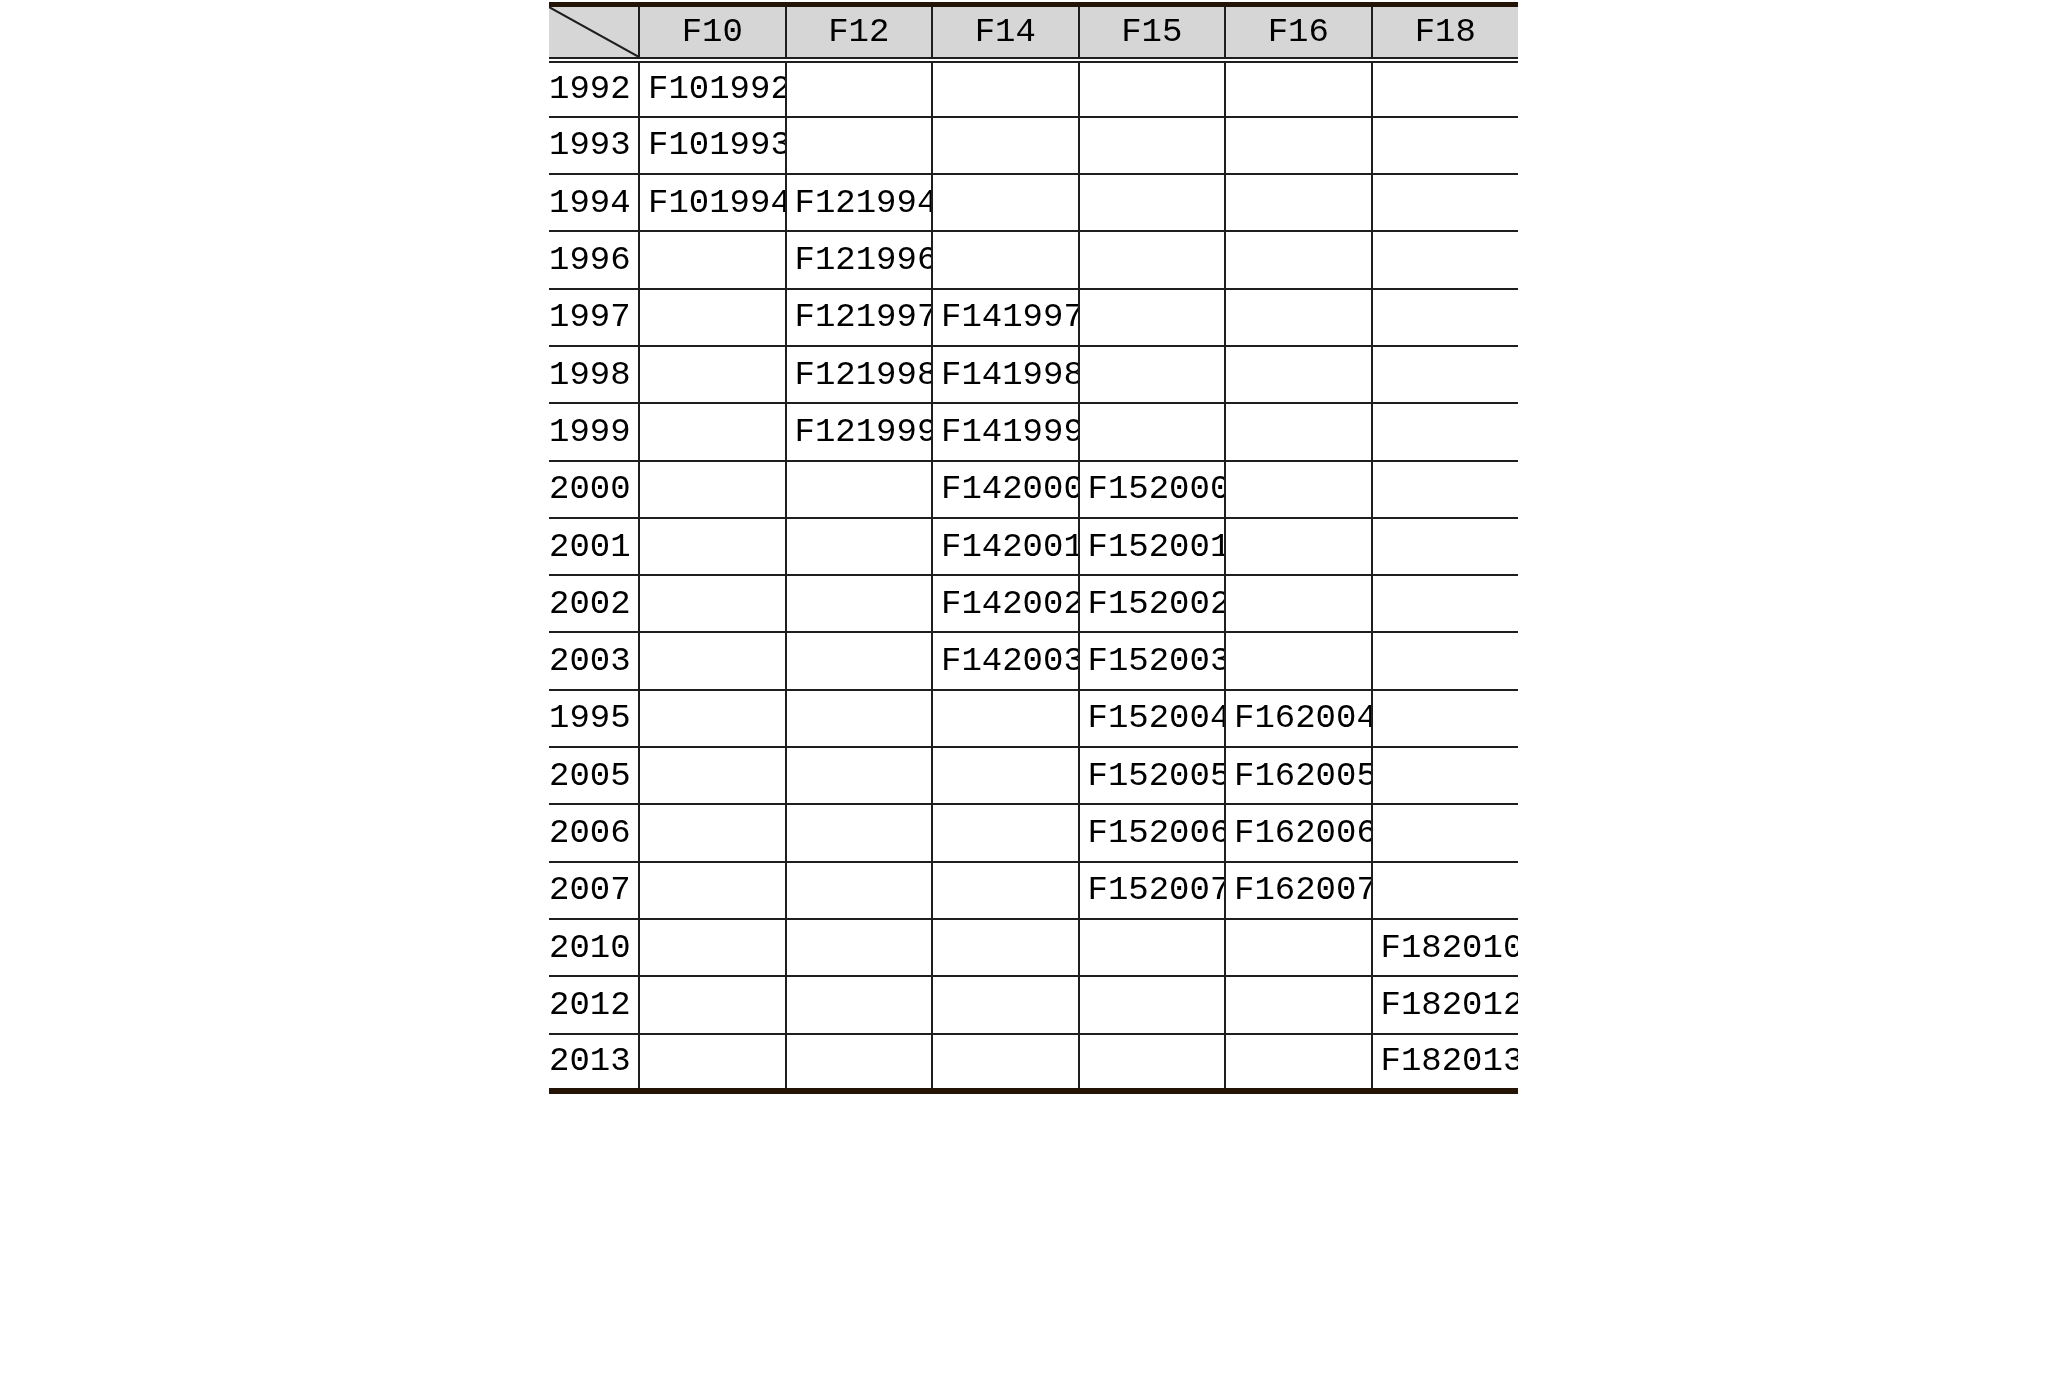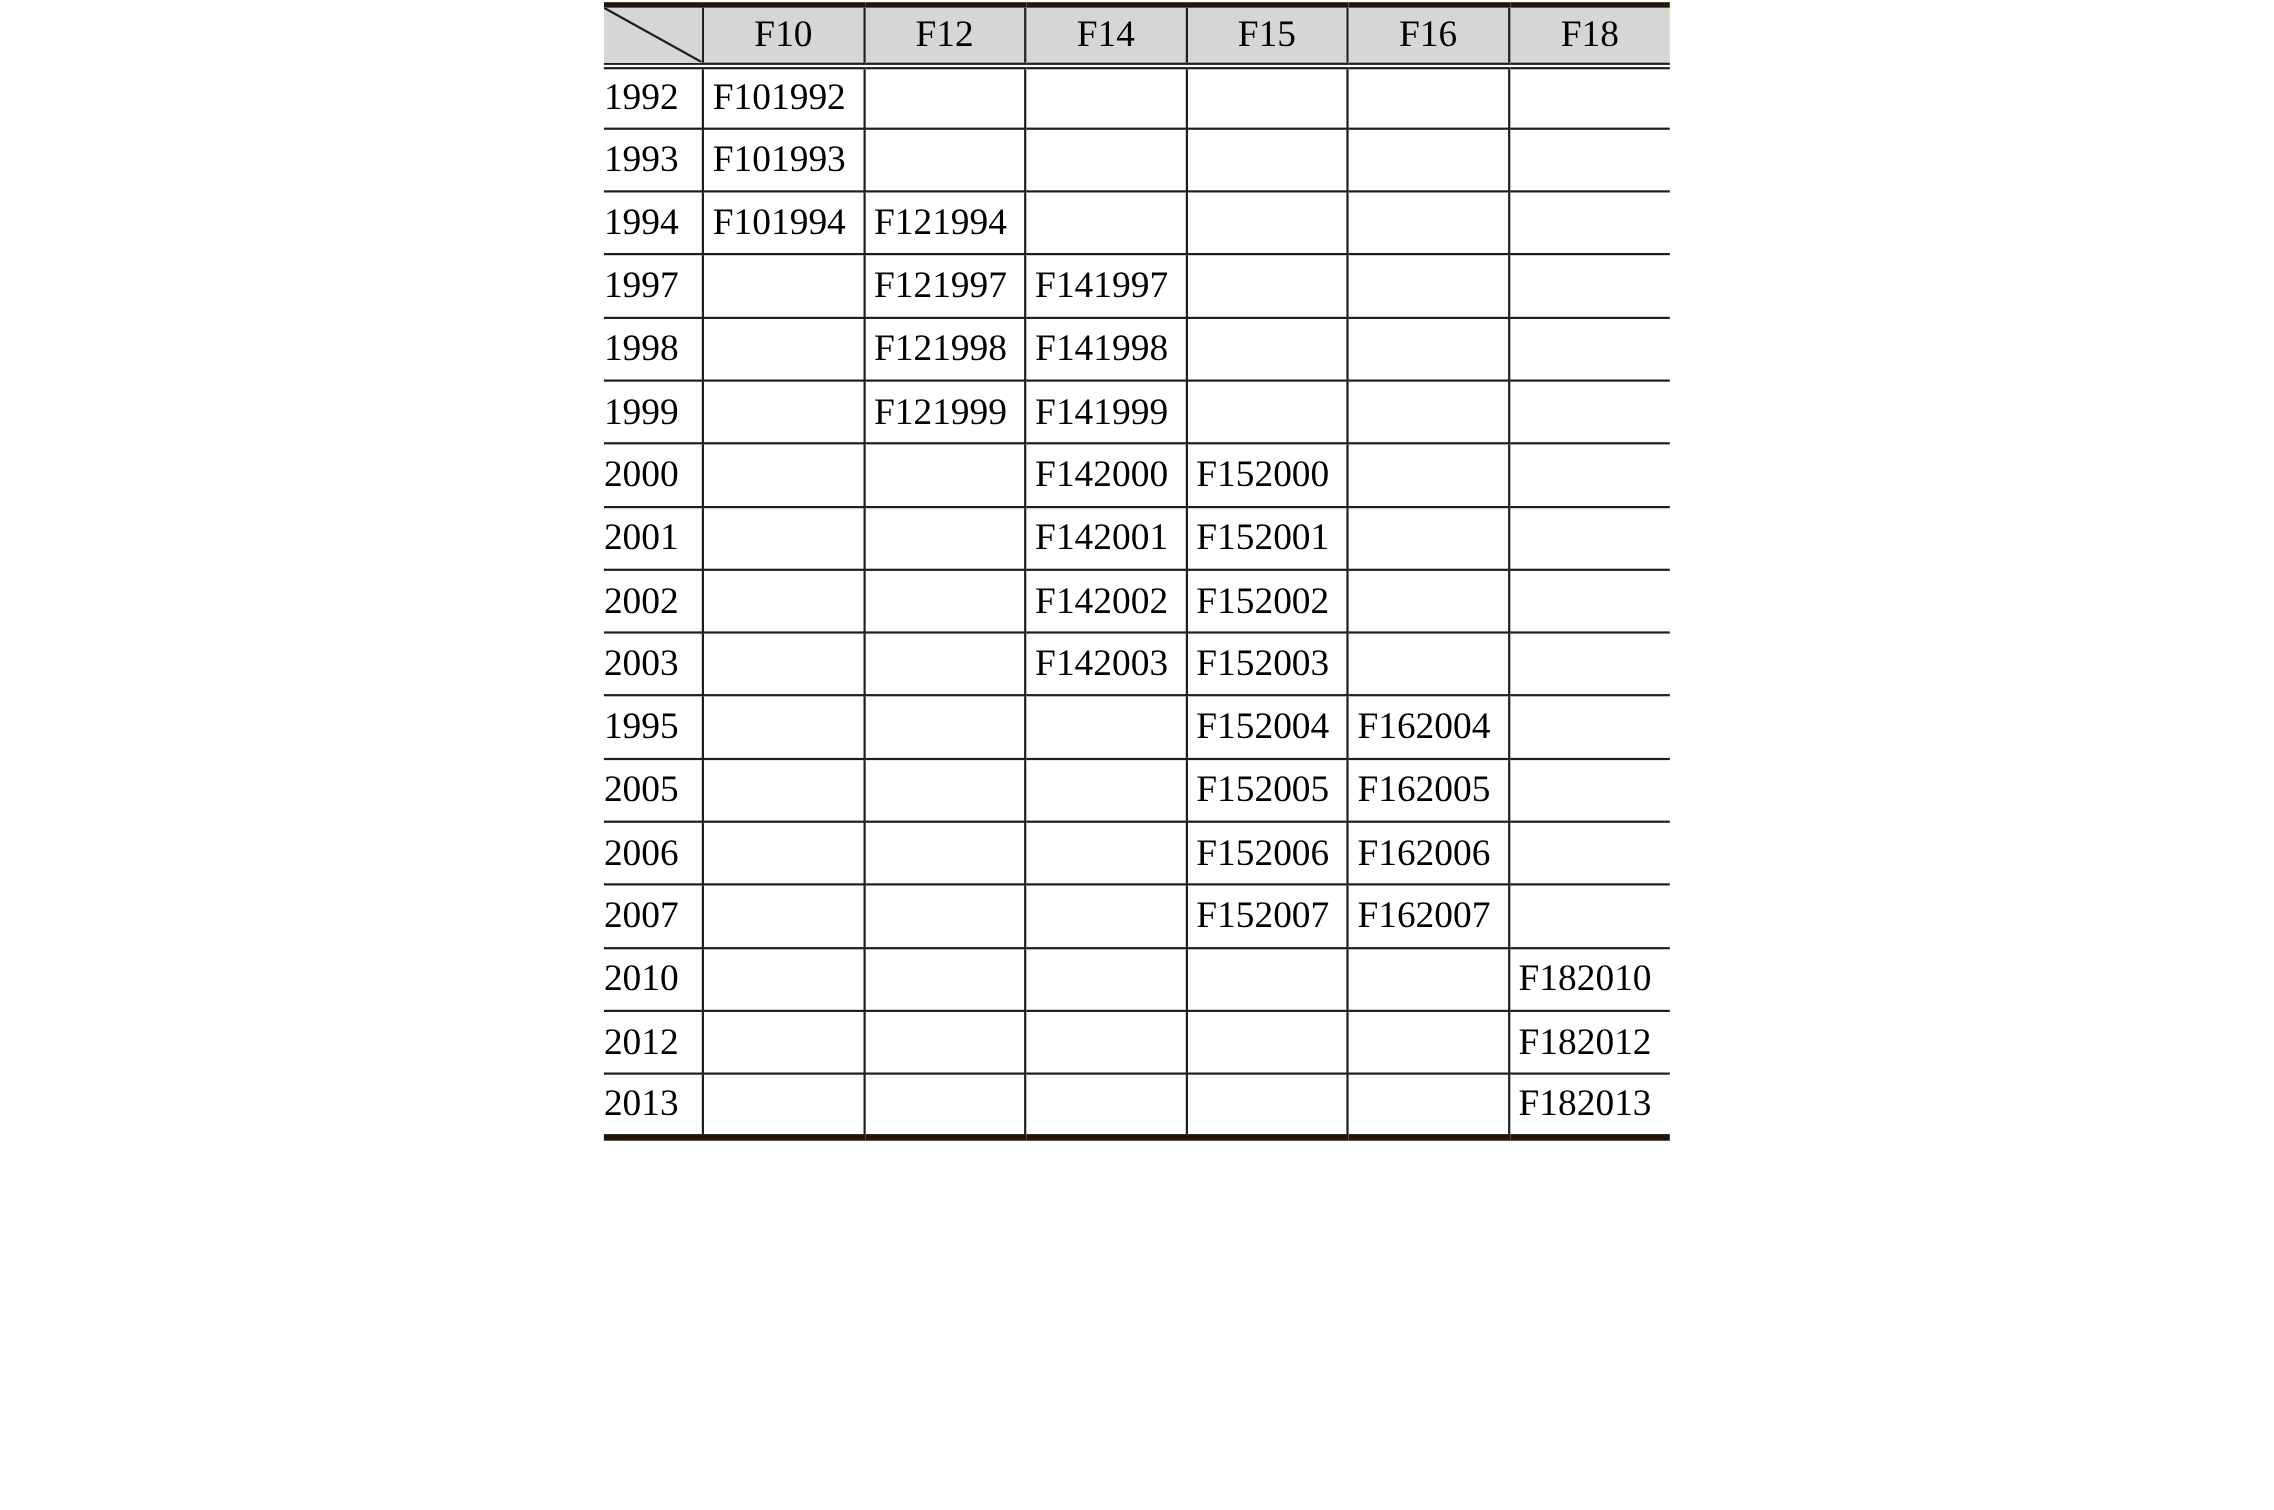--- a/index.html
+++ b/index.html
@@ -6,21 +6,21 @@
     --header-bg:#d6d6d6;
     --grid:#1e1e1e;
     --thick:#241405;
   }
   html,body{margin:0;padding:0;background:#ffffff;}
   .page{
     position:relative;
     width:2067px;height:1373px;
     background:#ffffff;
     overflow:hidden;
-    font-family:Liberation Serif, serif;
+    font-family:Liberation Mono, monospace;
   }
   table.grid{
     position:absolute;
     left:549px;top:2px;
     border-collapse:collapse;
     table-layout:fixed;
     width:969px;
   }
   col.c-year{width:90px;}
   col.c-data{width:146.5px;}
@@ -113,20 +113,29 @@
         <tr>
           <td class="year">1994</td>
           <td class="val">F101994</td>
           <td class="val">F121994</td>
           <td class="val"></td>
           <td class="val"></td>
           <td class="val"></td>
           <td class="val"></td>
         </tr>
         <tr>
+          <td class="year">1996</td>
+          <td class="val"></td>
+          <td class="val">F121996</td>
+          <td class="val"></td>
+          <td class="val"></td>
+          <td class="val"></td>
+          <td class="val"></td>
+        </tr>
+        <tr>
           <td class="year">1997</td>
           <td class="val"></td>
           <td class="val">F121997</td>
           <td class="val">F141997</td>
           <td class="val"></td>
           <td class="val"></td>
           <td class="val"></td>
         </tr>
         <tr>
           <td class="year">1998</td>

